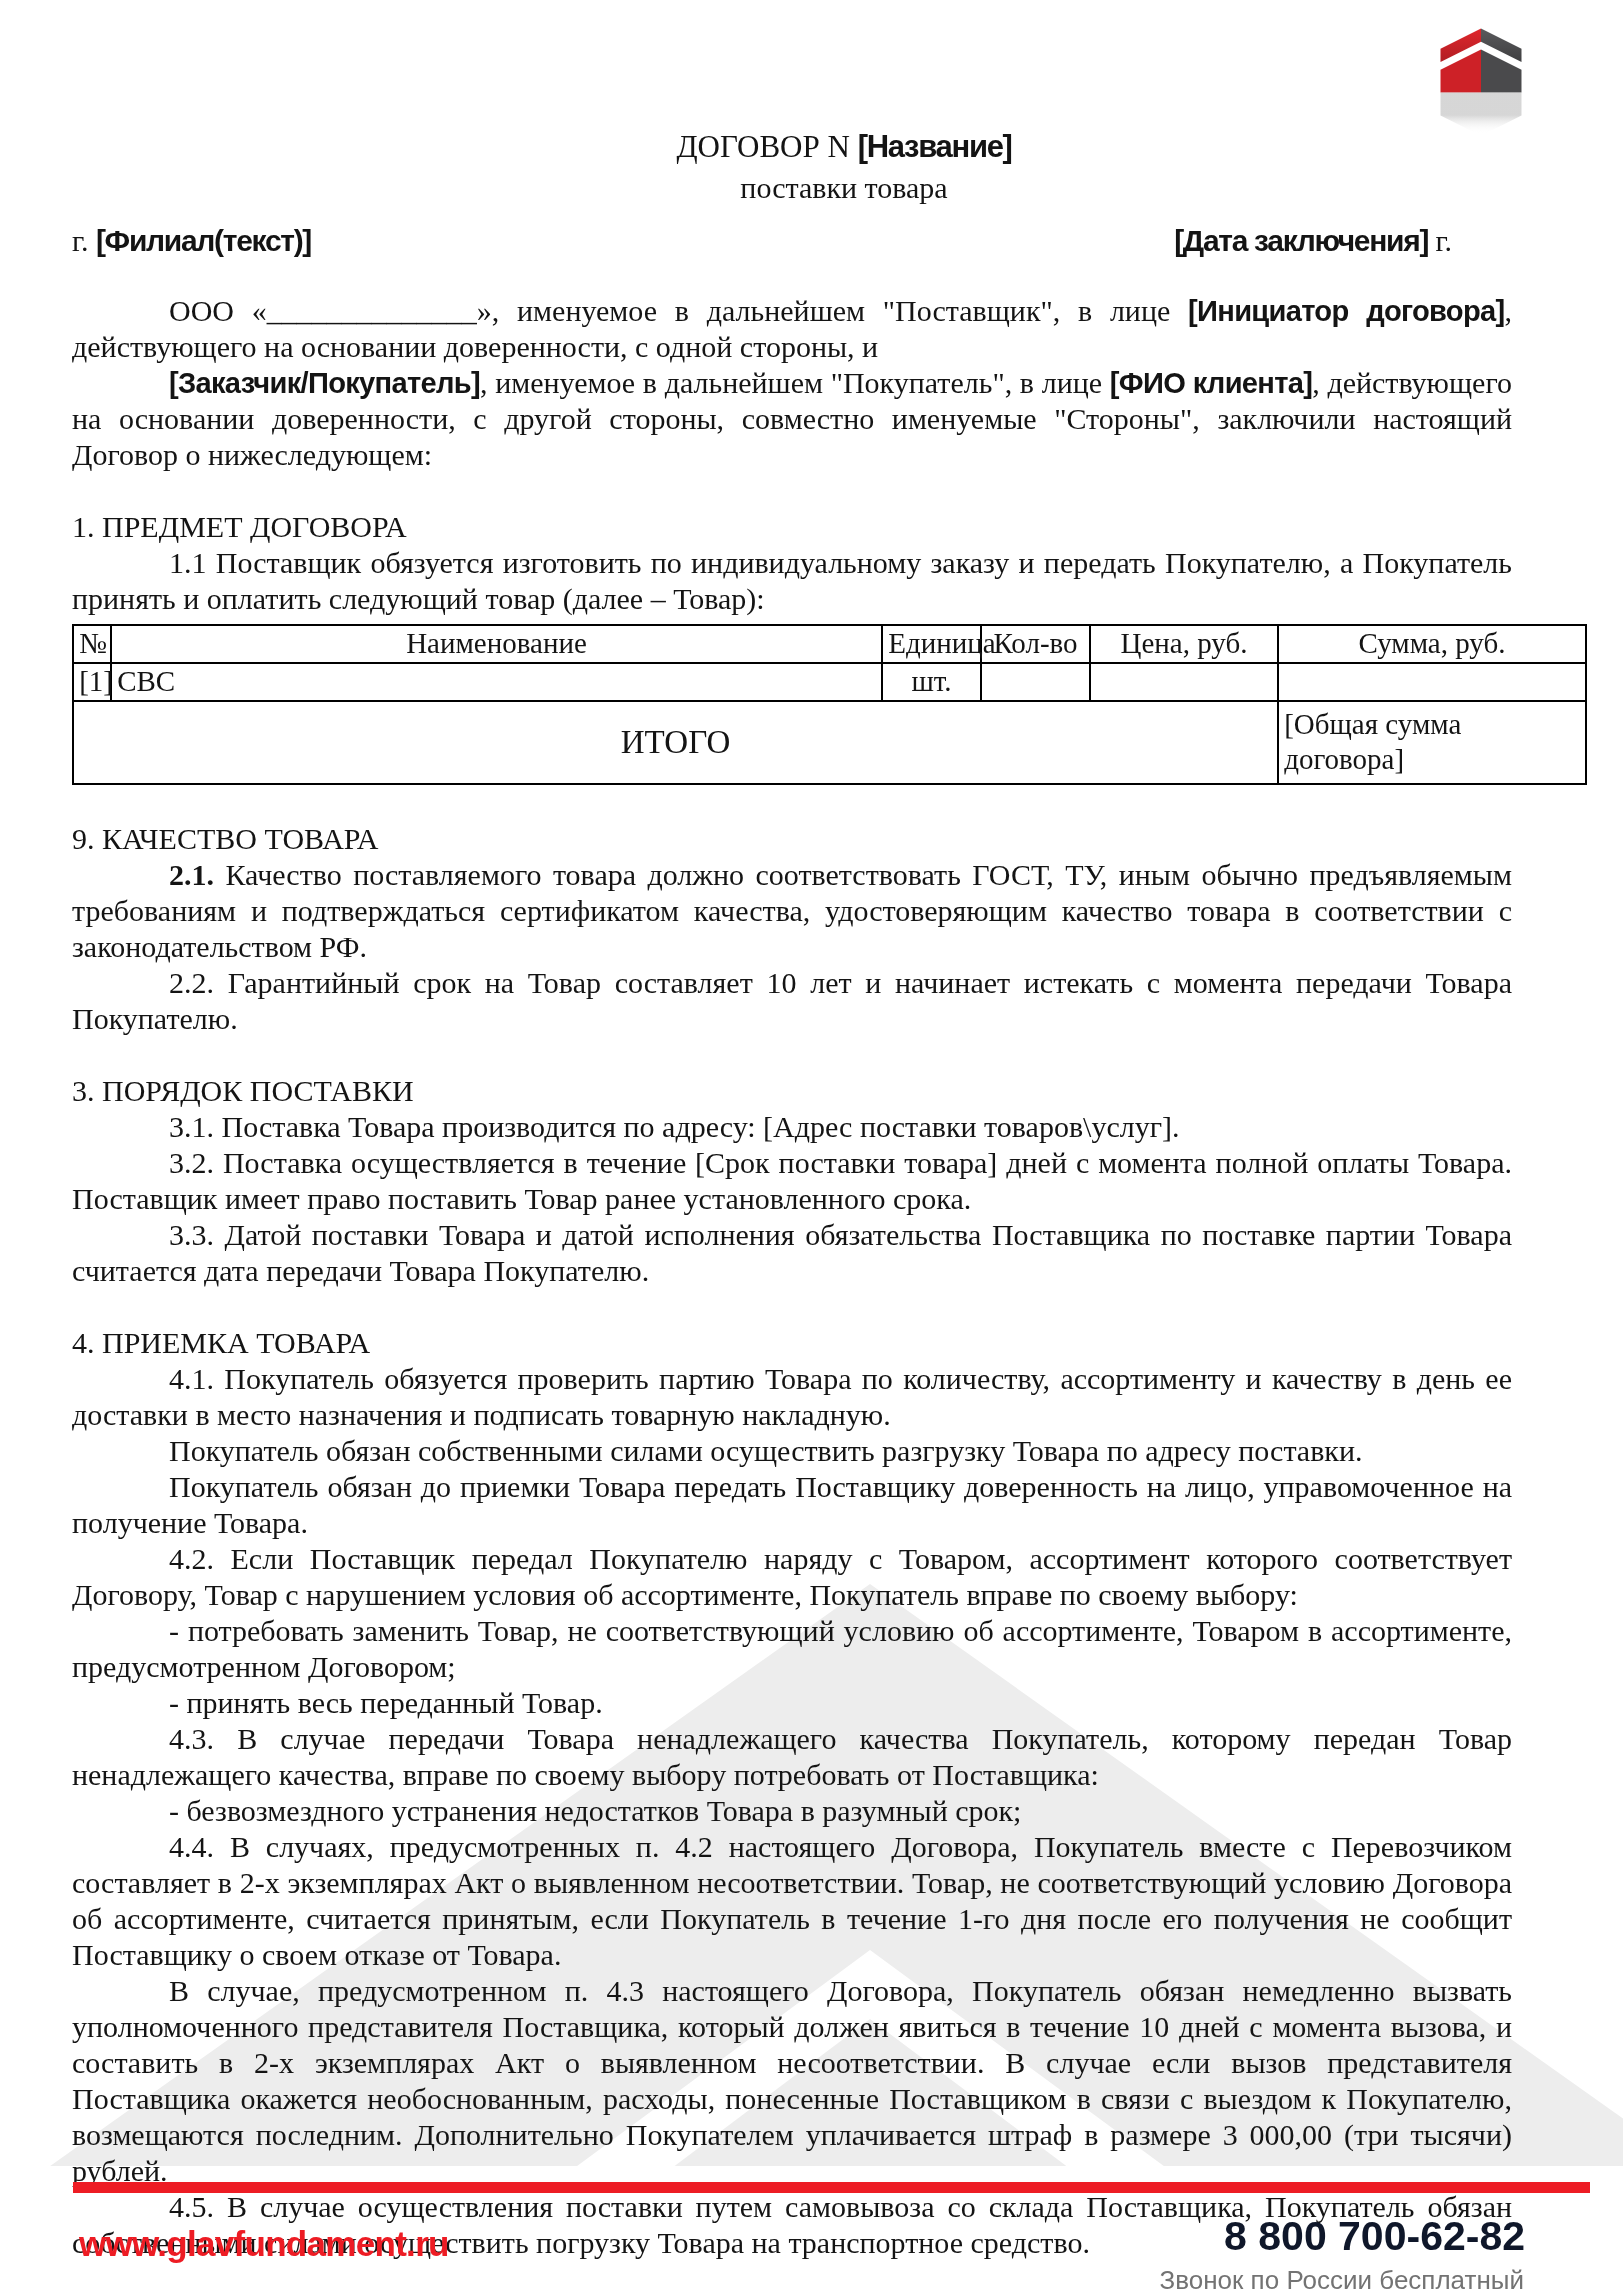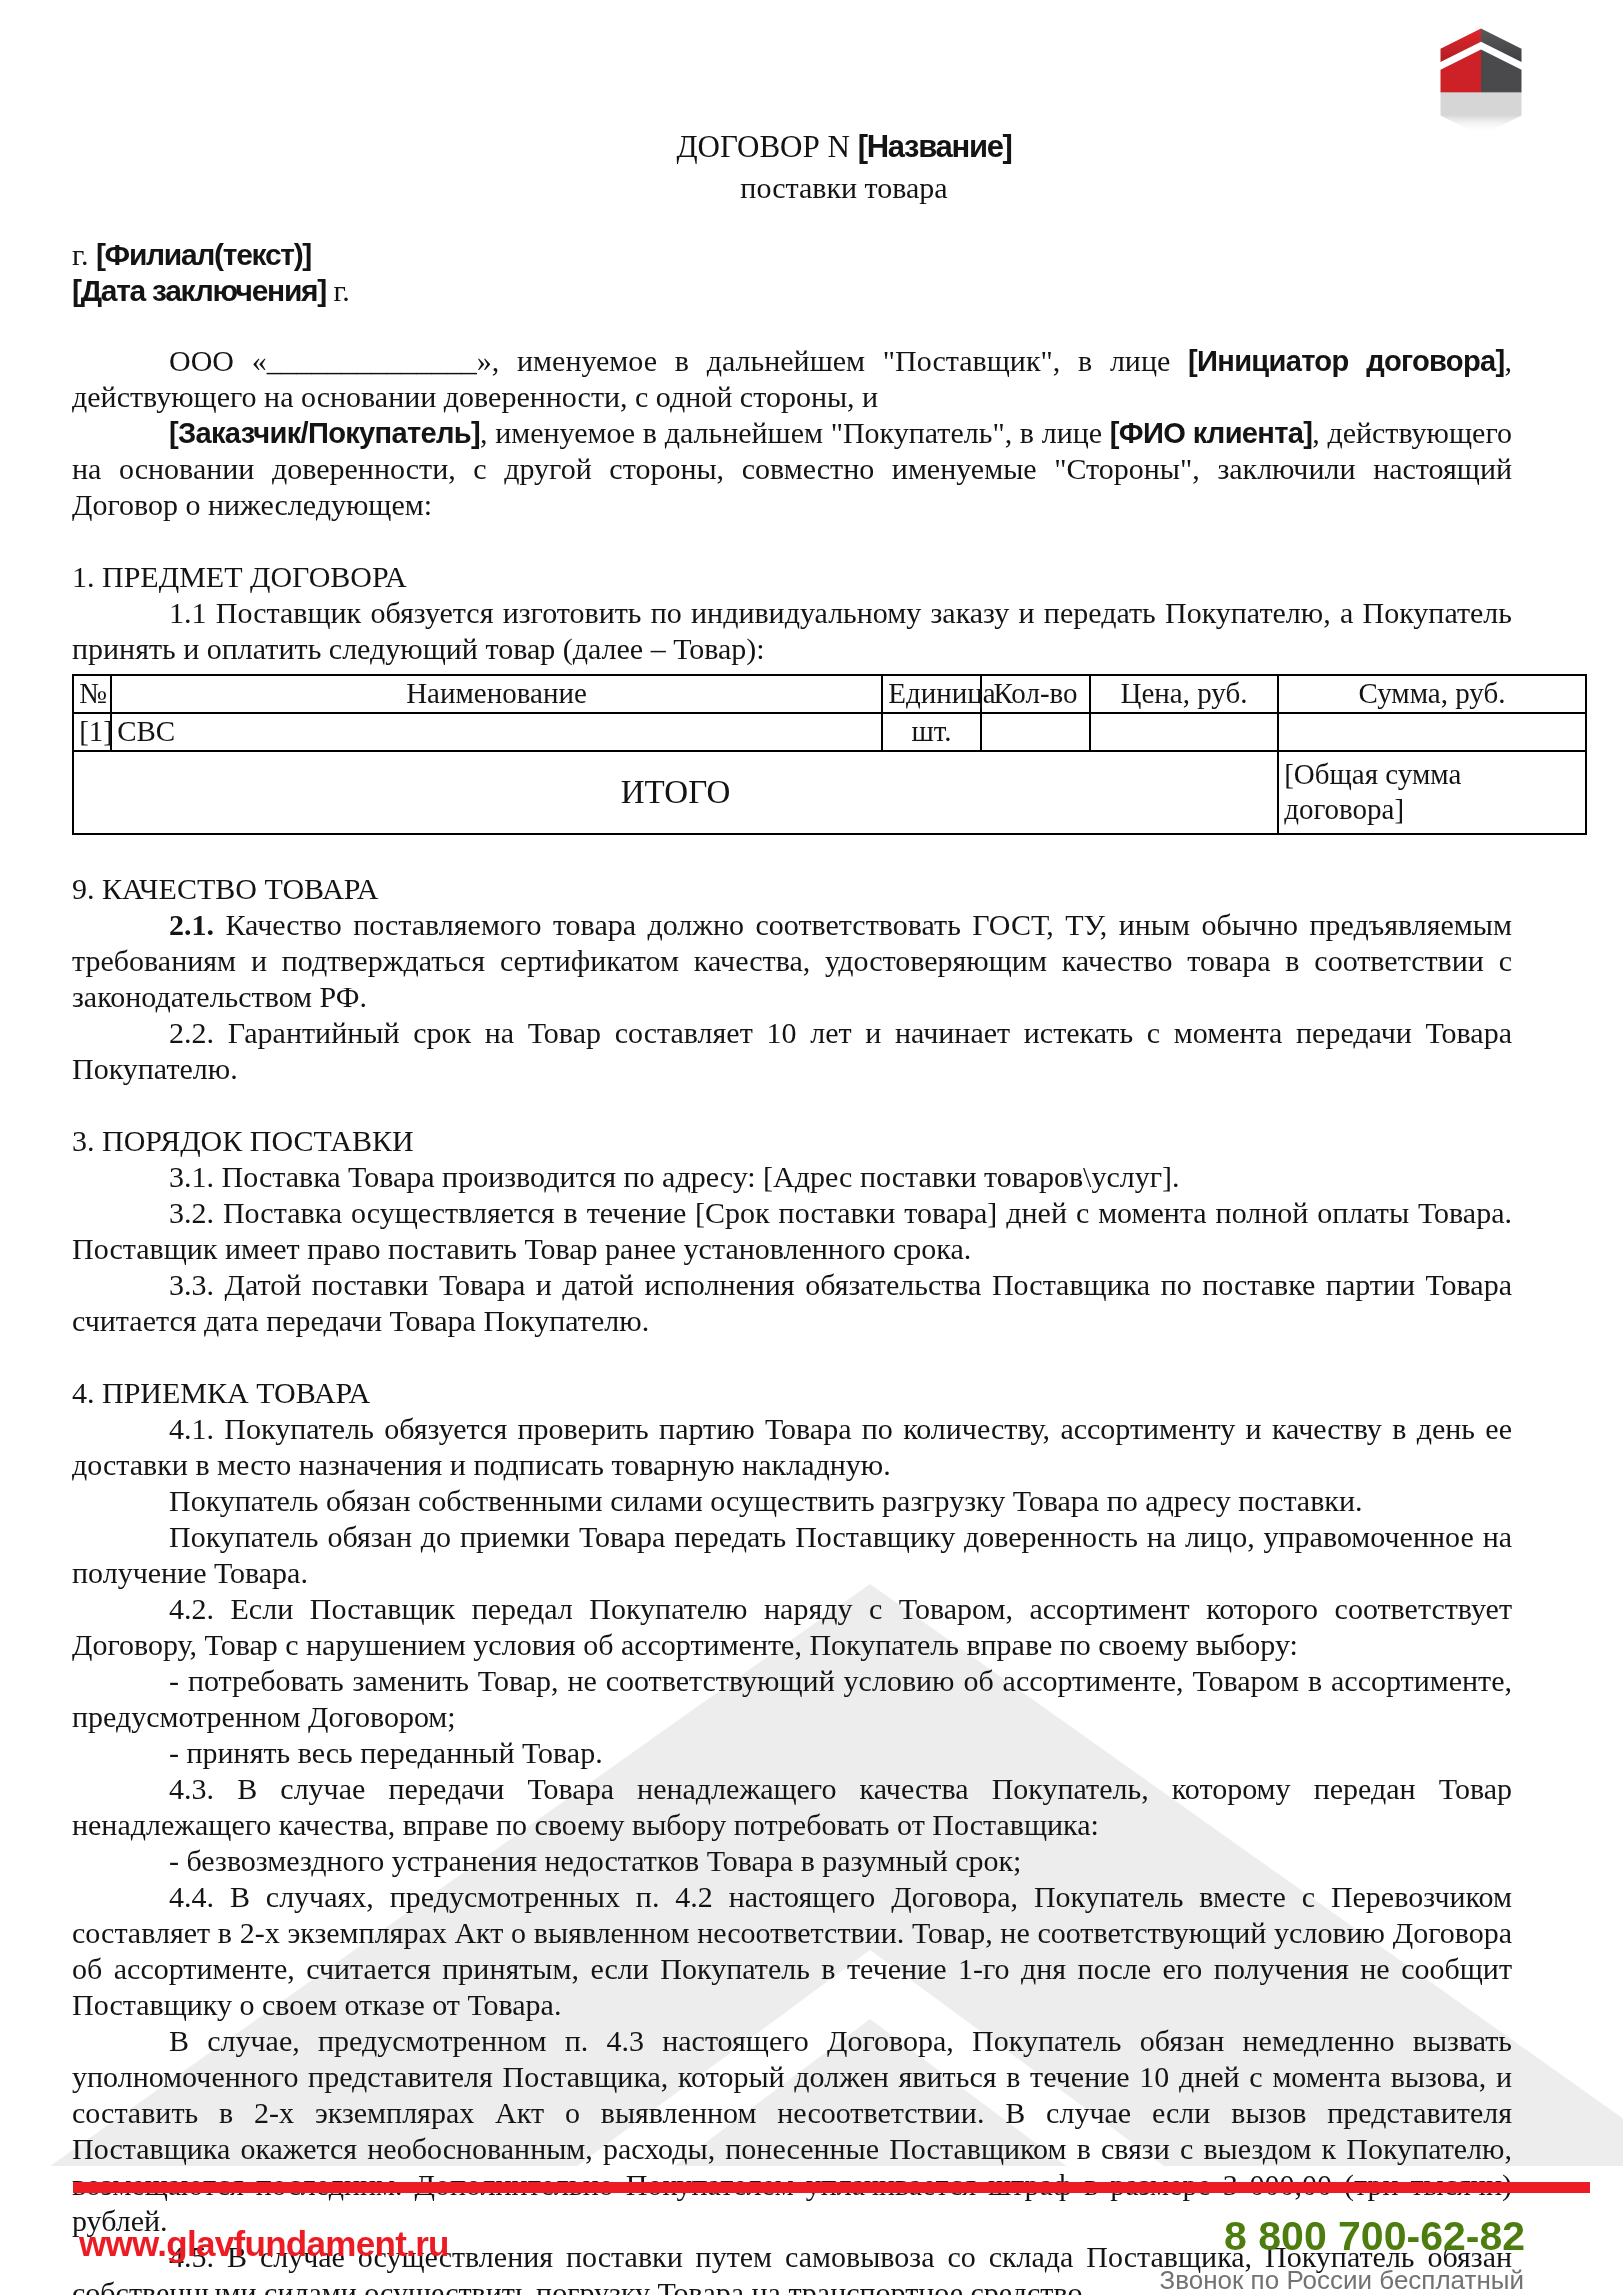--- a/index.html
+++ b/index.html
@@ -16,21 +16,21 @@
             clip-path:polygon(870px 435px, 1093px 602px, 648px 602px);}
 
   
   .logo{position:absolute;left:1430px;top:26px;width:102px;height:128px;z-index:3;}
 
   
   .doc{position:absolute;left:72px;top:0;width:1440px;z-index:2;}
   .title-wrap{margin-top:128px;text-align:center;transform:translateX(52px);}
   .title-line1{font-size:31px;line-height:38px;}
   .title-line2{font-size:30px;line-height:43px;}
-  .place-date{display:flex;justify-content:space-between;margin-top:28px;font-size:30px;line-height:36px;flex-direction:column;}
+  .place-date{display:flex;justify-content:space-between;margin-top:14px;font-size:30px;line-height:36px;}
   .date-cell{padding-right:60px;}
 
   p.body{margin:0;font-size:30px;line-height:36px;text-align:justify;text-indent:97px;}
   p.first{margin-top:34px;}
   h2.sec{margin:36px 0 0 0;font-weight:normal;font-size:30px;line-height:36px;}
 
   .seg-sans{font-family:"Liberation Sans", sans-serif;font-weight:bold;letter-spacing:-0.7px;font-size:0.97em;}
   .seg-bold{font-weight:bold;}
   .sans-ph{font-family:"Liberation Sans", sans-serif;font-weight:bold;letter-spacing:-1.3px;}
 
@@ -42,21 +42,21 @@
   td.c{text-align:center;}
   td.name{padding-left:17px;}
   td.total-label{text-align:center;font-weight:bold;font-size:33px;height:79px;}
   td.total-value{font-size:29px;line-height:35px;padding-left:7.9px;}
 
   
   .redbar{position:absolute;left:73px;top:2182px;width:1517px;height:10.5px;background:#ed1c24;z-index:2;}
   .site{position:absolute;left:79px;top:2224px;font-family:"Liberation Sans", sans-serif;
         font-weight:bold;font-size:35px;color:#ed1c24;z-index:2;letter-spacing:-0.7px;}
   .phone{position:absolute;right:98px;top:2213px;font-family:"Liberation Sans", sans-serif;
-         font-weight:bold;font-size:41px;color:#4d7c0f;z-index:2;margin-left:32px;}
+         font-weight:bold;font-size:41px;color:#0f172a;z-index:2;margin-left:32px;}
   .phone-note{position:absolute;right:99px;top:2265px;font-family:"Liberation Sans", sans-serif;
               font-size:26px;color:#737373;z-index:2;}
 </style>
 </head>
 <body>
 
 <div class="page">
 
   <div class="watermark">
     <div class="wm-outer"></div>

